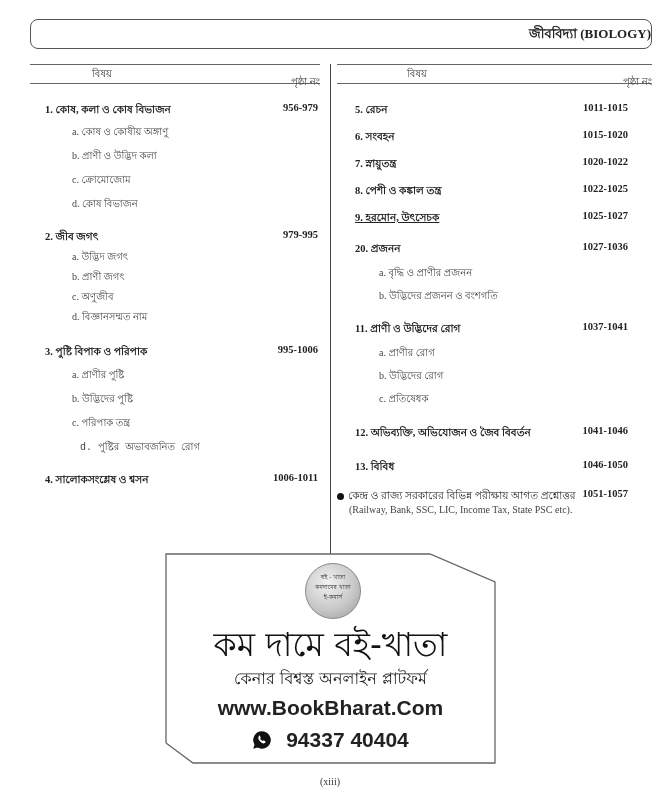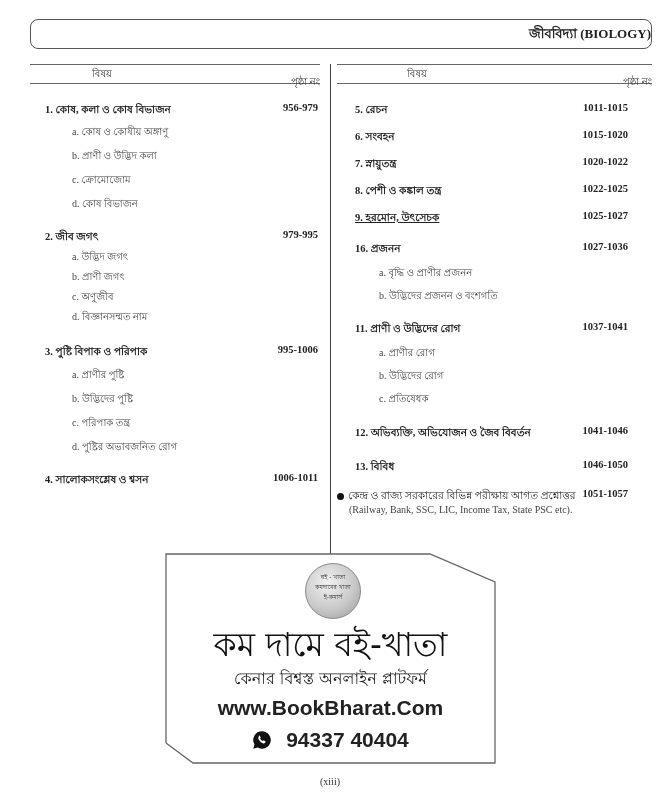--- a/index.html
+++ b/index.html
@@ -70,21 +70,21 @@
 <div class="sub" style="left:72px;top:289px;">c. অণুজীব</div>
 <div class="sub" style="left:72px;top:309px;">d. বিজ্ঞানসম্মত নাম</div>
 
 <div class="entry" style="left:45px;top:344px;width:275px;">
   <span>3. পুষ্টি বিপাক ও পরিপাক</span>
   <span class="pg" style="right:2px;">995-1006</span>
 </div>
 <div class="sub" style="left:72px;top:367px;">a. প্রাণীর পুষ্টি</div>
 <div class="sub" style="left:72px;top:391px;">b. উদ্ভিদের পুষ্টি</div>
 <div class="sub" style="left:72px;top:415px;">c. পরিপাক তন্ত্র</div>
-<div class="sub" style="left:72px;top:439px;">d. পুষ্টির অভাবজনিত রোগ</div>
+<div class="sub" style="left:80px;top:439px;font-family:Liberation Mono, monospace;">d. পুষ্টির অভাবজনিত রোগ</div>
 
 <div class="entry" style="left:45px;top:472px;width:275px;">
   <span>4. সালোকসংশ্লেষ ও শ্বসন</span>
   <span class="pg" style="right:2px;">1006-1011</span>
 </div>
 
 <div class="divider"></div>
 
 <div class="col right">
   <div class="col-head">
@@ -108,21 +108,21 @@
 <div class="entry" style="left:355px;top:183px;width:273px;">
   <span>8. পেশী ও কঙ্কাল তন্ত্র</span>
   <span class="pg" style="right:0;">1022-1025</span>
 </div>
 <div class="entry" style="left:355px;top:210px;width:273px;text-decoration:underline;">
   <span>9. হরমোন, উৎসেচক</span>
   <span class="pg" style="right:0;">1025-1027</span>
 </div>
 
 <div class="entry" style="left:355px;top:241px;width:273px;">
-  <span>16. প্রজনন</span>
+  <span>20. প্রজনন</span>
   <span class="pg" style="right:0;">1027-1036</span>
 </div>
 <div class="sub" style="left:379px;top:265px;">a. বৃদ্ধি ও প্রাণীর প্রজনন</div>
 <div class="sub" style="left:379px;top:288px;">b. উদ্ভিদের প্রজনন ও বংশগতি</div>
 
 <div class="entry" style="left:355px;top:321px;width:273px;">
   <span>11. প্রাণী ও উদ্ভিদের রোগ</span>
   <span class="pg" style="right:0;">1037-1041</span>
 </div>
 <div class="sub" style="left:379px;top:345px;">a. প্রাণীর রোগ</div>

